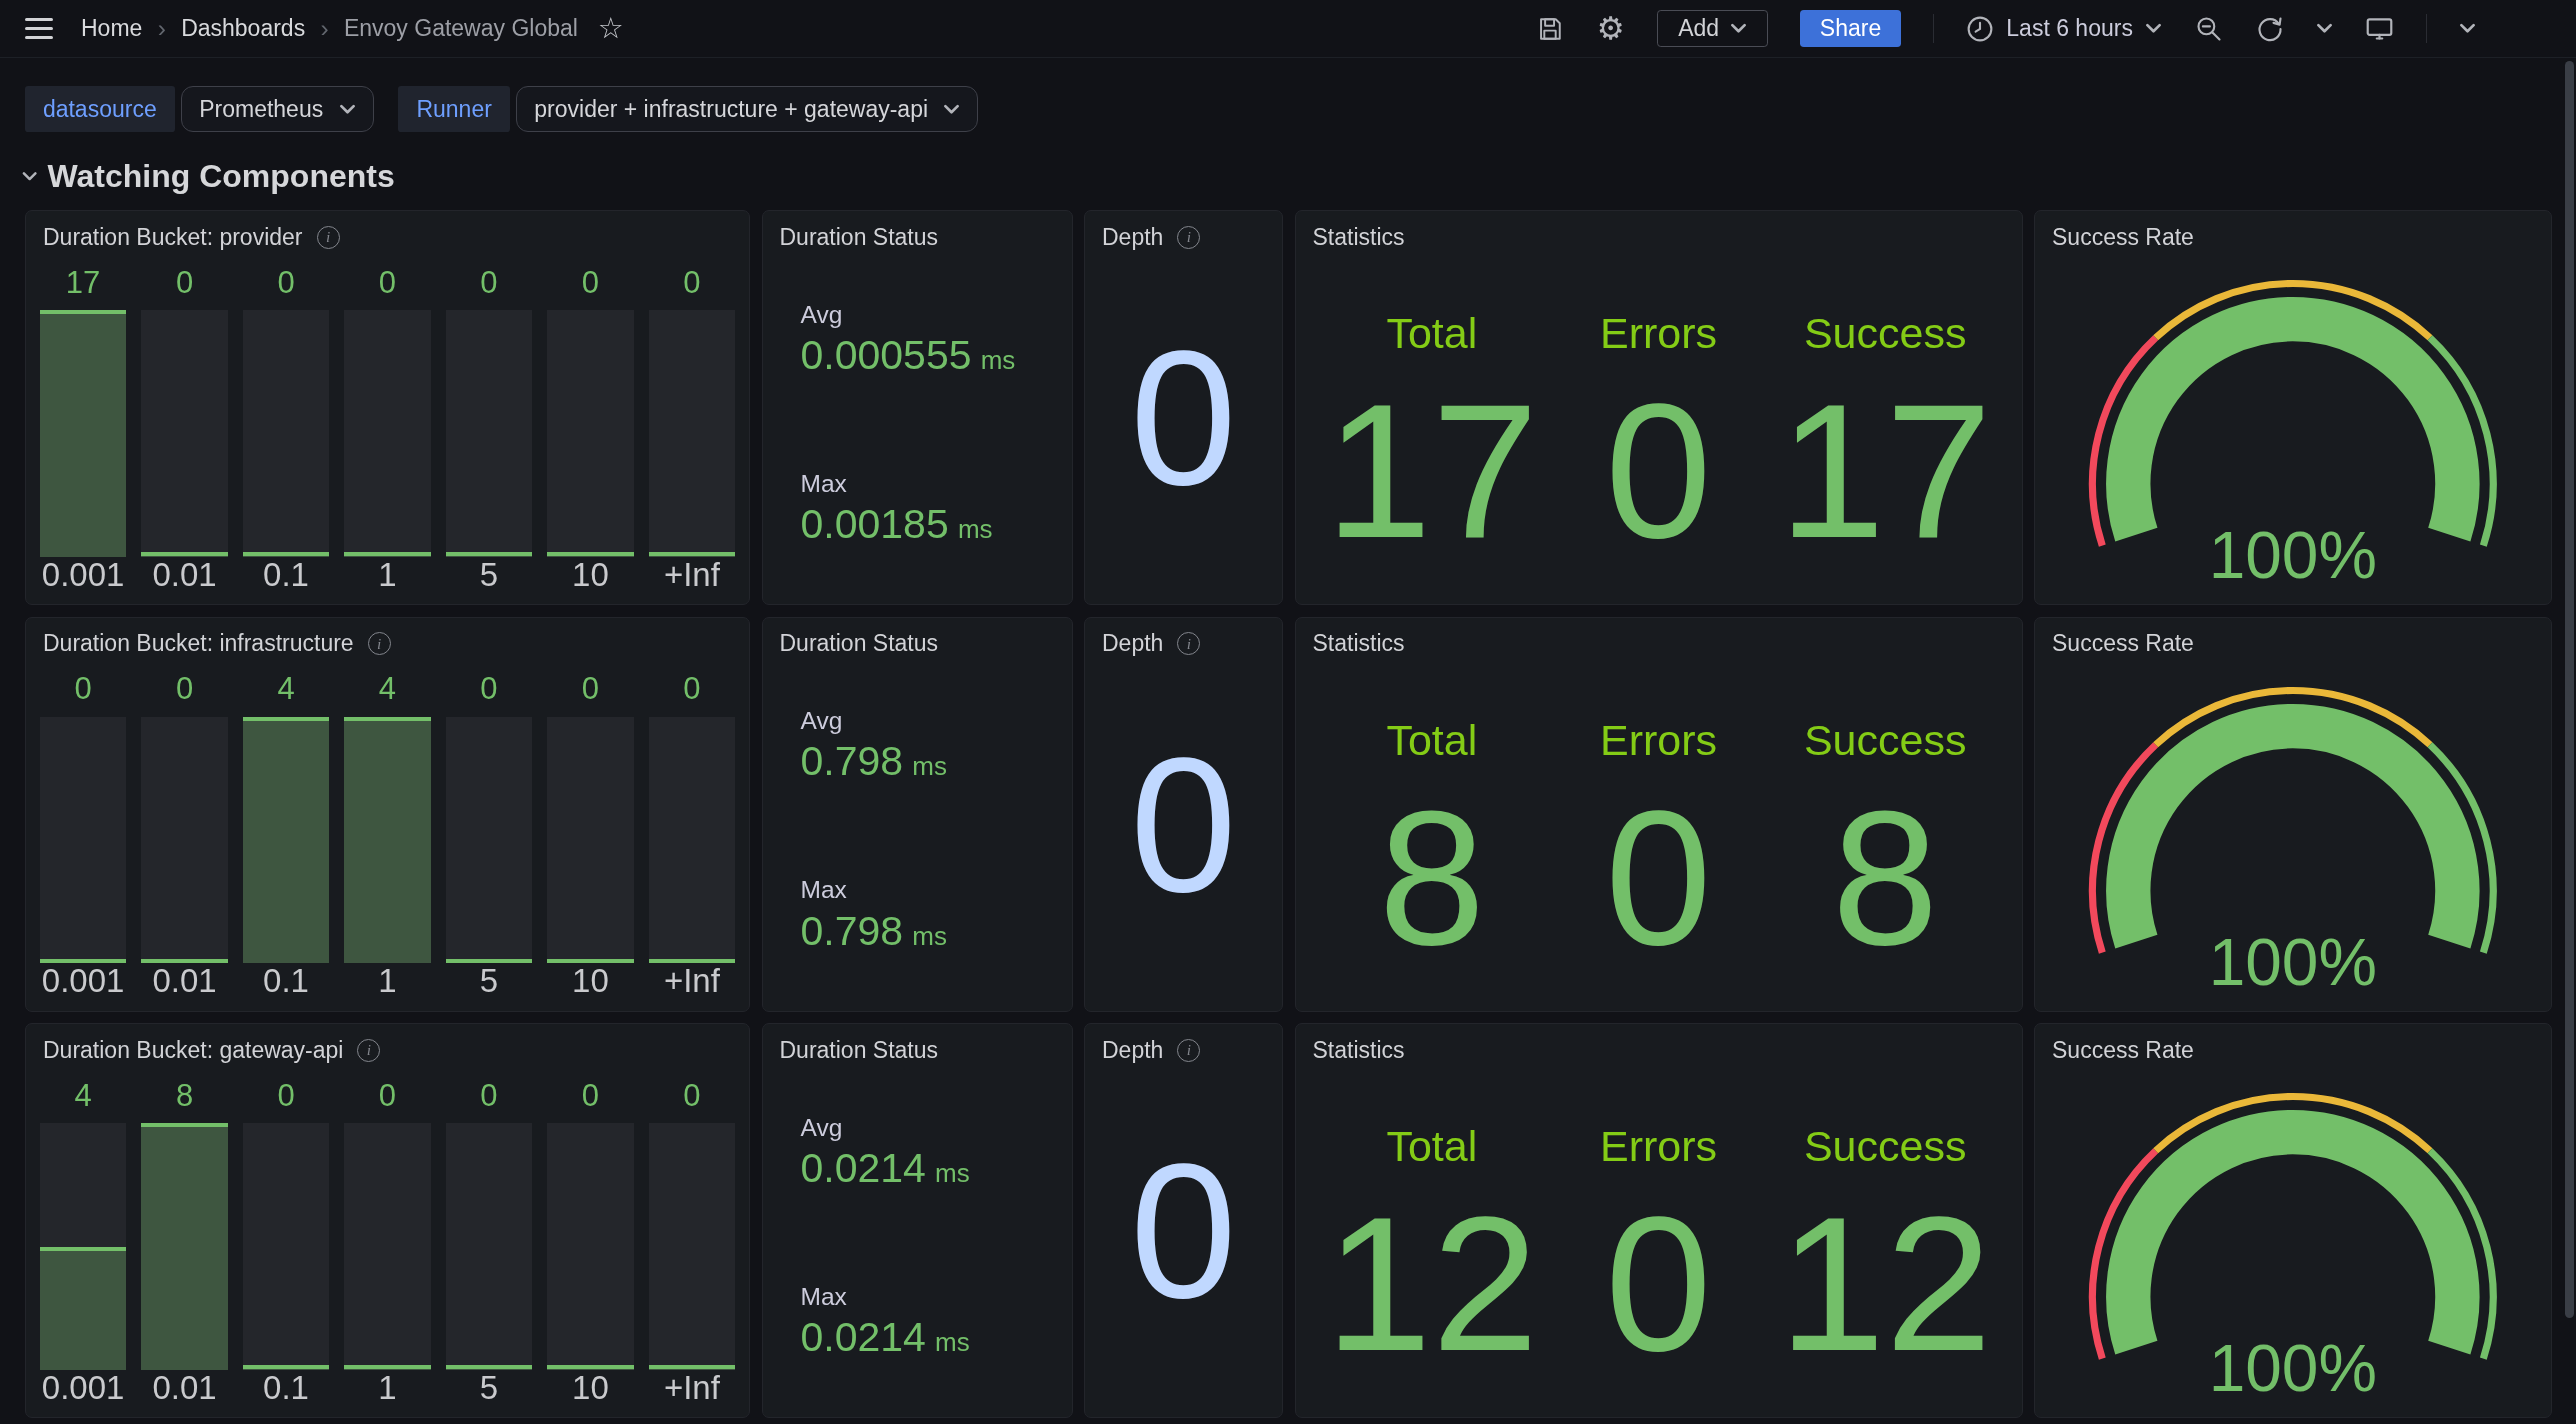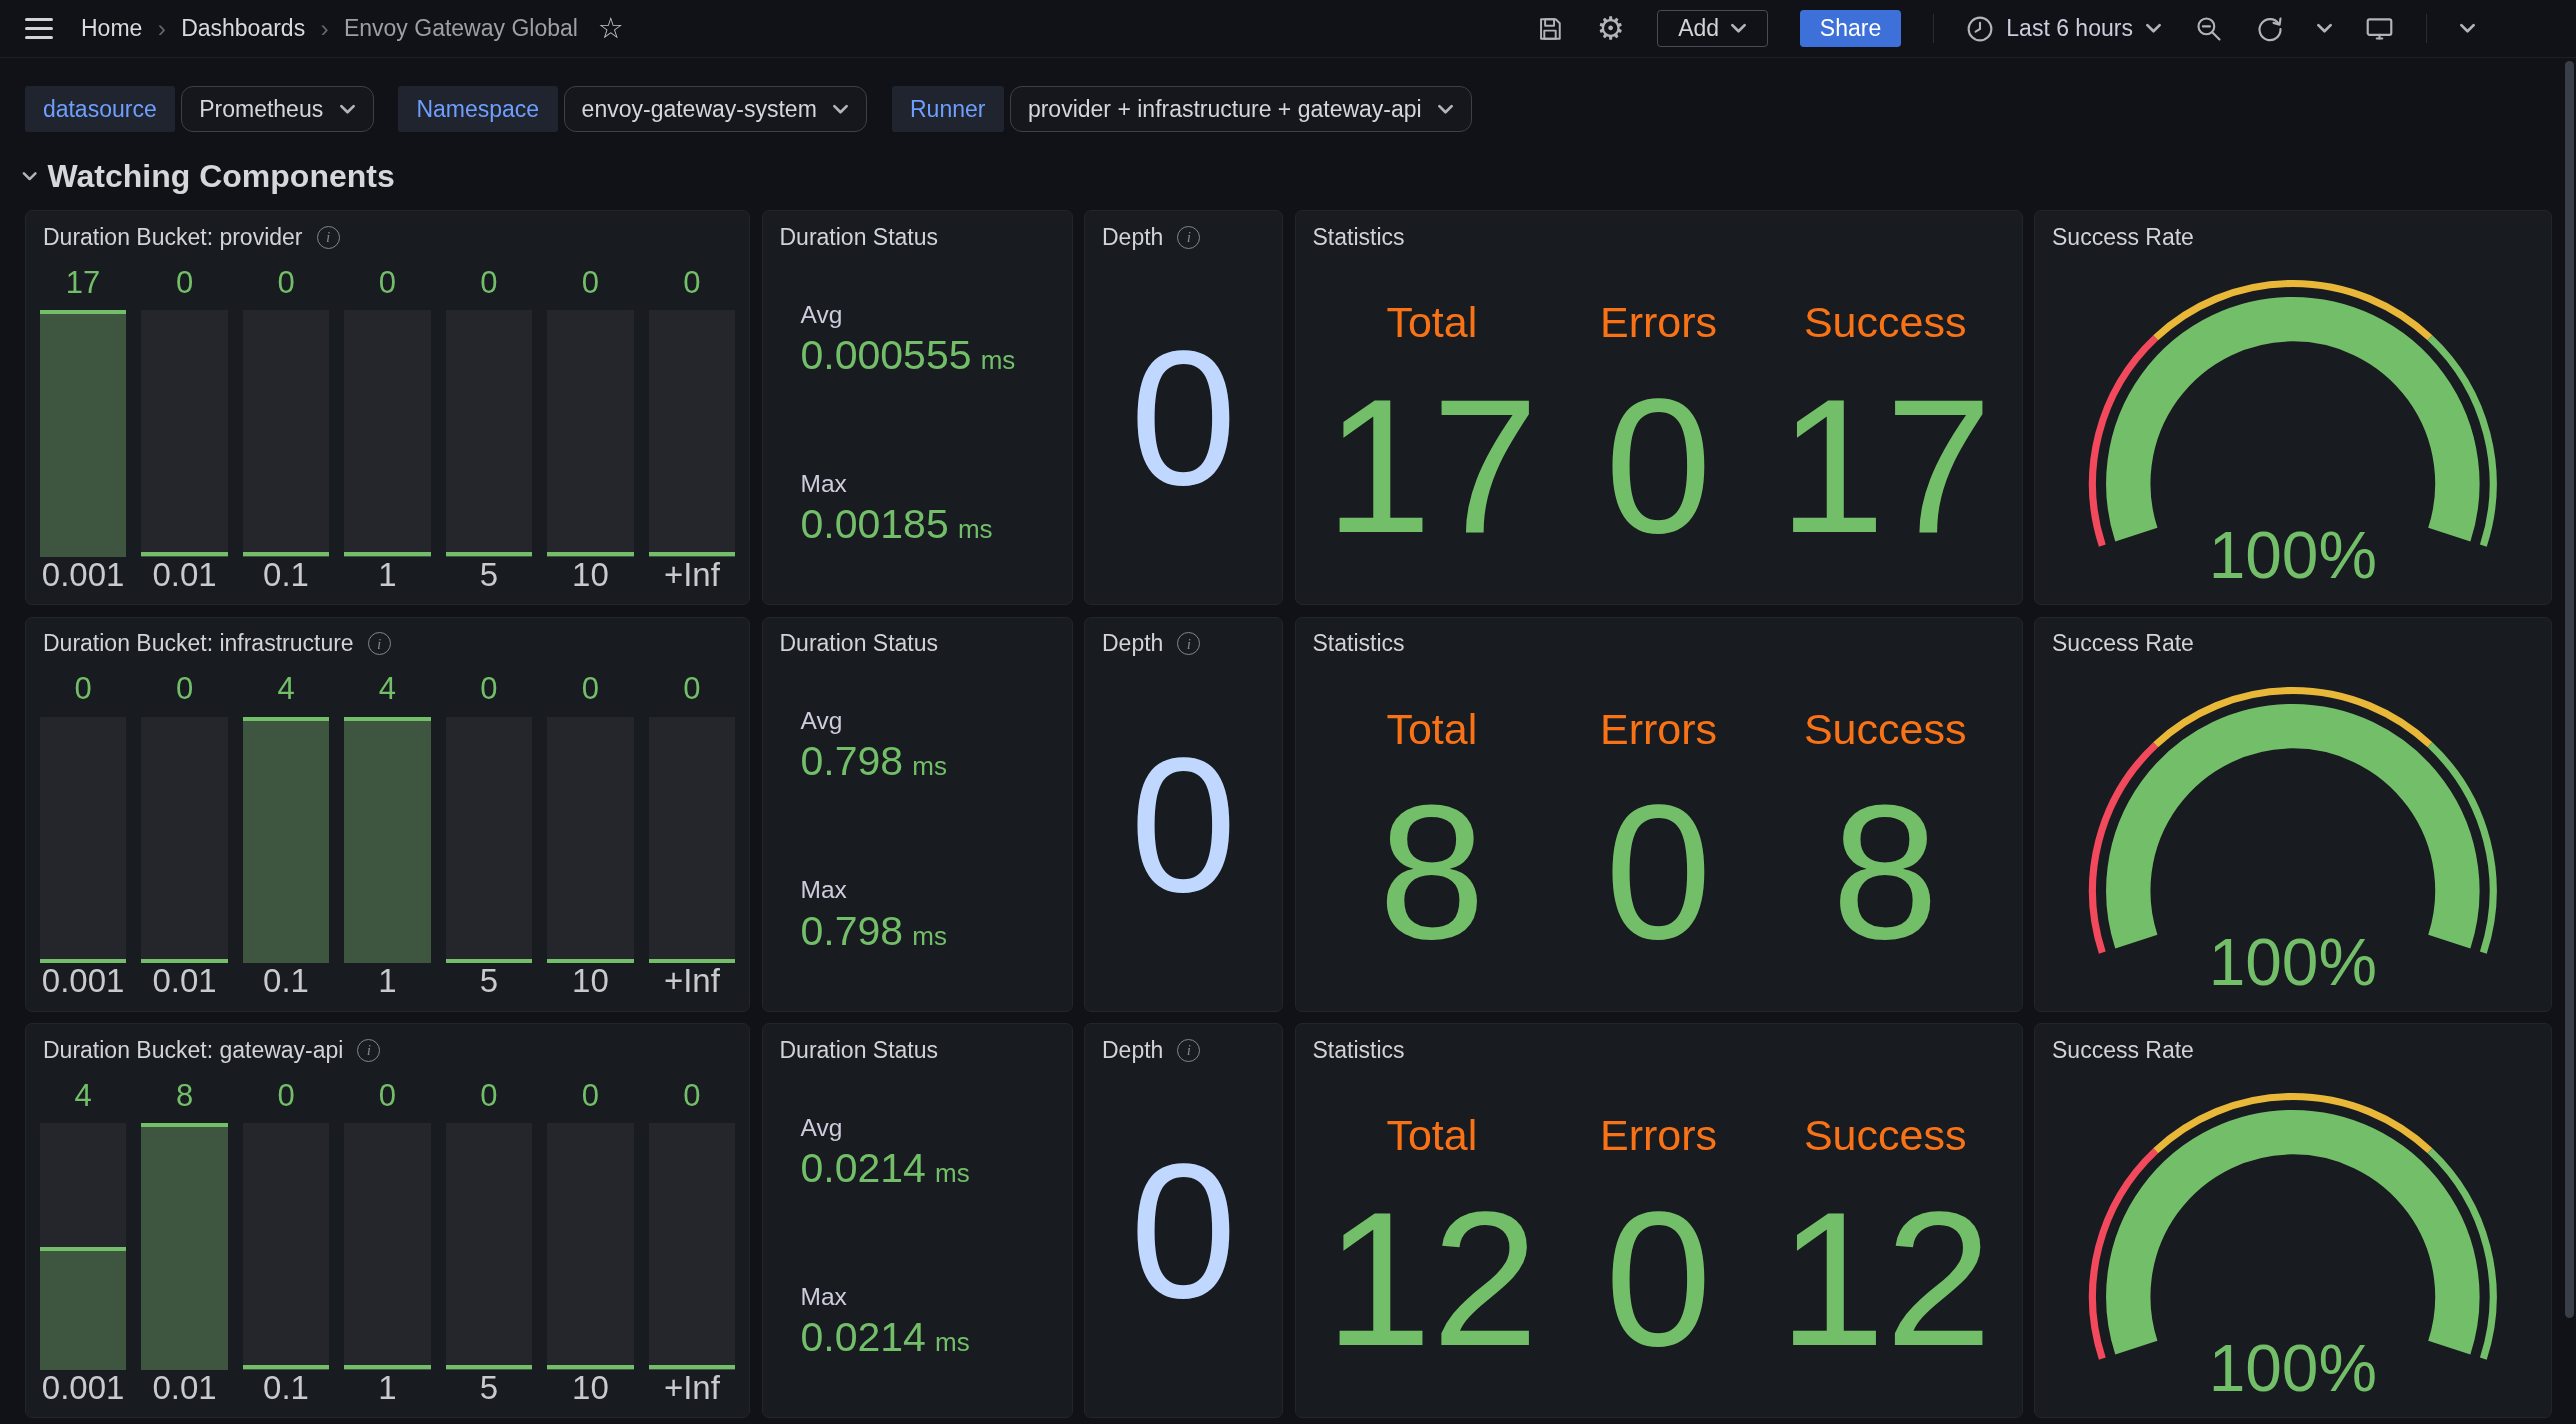--- a/index.html
+++ b/index.html
@@ -68,21 +68,21 @@
   .ds-body{ flex:1; display:flex; flex-direction:column; padding:0 9.2px 10.7px 38px;}
   .ds-stat{ flex:1; display:flex; flex-direction:column; justify-content:center;}
   .ds-label{ font-size:24.5px; color:#ccccdc; margin-bottom:3.1px;}
   .ds-value{ font-size:41px; font-weight:500; color:#73bf69; display:flex; align-items:baseline;}
   .ds-unit{ font-size:26px; margin-left:9.2px; font-weight:500;}
   
   .depth-body{ flex:1; display:flex; align-items:center; justify-content:center; padding-bottom:23px;}
   .big-blue{ font-size:192px; font-weight:500; color:#c0d8ff; line-height:1;}
   .stats-body{ flex:1; display:flex; padding:0 23px;}
   .stat-col{ flex:1; display:flex; flex-direction:column; align-items:center;}
-  .stat-head{ margin-top:43px; font-size:43px; color:#f97316;text-align:right;}
+  .stat-head{ margin-top:54px; font-size:43px; color:#84cc16;text-align:right;}
   .stat-val{ flex:1; display:flex; align-items:center; font-size:192px; font-weight:500; color:#73bf69; line-height:1; padding-bottom:20px;}
   
   .gauge-body{ flex:1; display:flex; align-items:center; justify-content:center; padding:1.5px 6.1px 0;}
   .gauge-body svg{ width:96%; height:auto; max-height:100%;}
   .gauge-value-text{ font-family:"Liberation Sans","DejaVu Sans",sans-serif; font-size:92px; font-weight:500; fill:#73bf69;}
   
   .scroll-thumb{ position:absolute; top:61px; right:2.3px; width:8.4px; height:1257px; border-radius:4.6px; background:#3a3e46; cursor:pointer;}
 </style>
 </head>
 <body>
@@ -168,29 +168,20 @@
   <div class="filter">
     <div class="f-label">datasource</div>
     <div class="f-value">
       <span>Prometheus</span>
       <svg class="chev" viewBox="0 0 16 12">
           <polyline points="2,3 8,9 14,3"></polyline>
         </svg>
     </div>
   </div>
   <div class="filter">
-    <div class="f-label">Namespace</div>
-    <div class="f-value">
-      <span>envoy-gateway-system</span>
-      <svg class="chev" viewBox="0 0 16 12">
-          <polyline points="2,3 8,9 14,3"></polyline>
-        </svg>
-    </div>
-  </div>
-  <div class="filter">
     <div class="f-label">Runner</div>
     <div class="f-value">
       <span>provider + infrastructure + gateway-api</span>
       <svg class="chev" viewBox="0 0 16 12">
           <polyline points="2,3 8,9 14,3"></polyline>
         </svg>
     </div>
   </div>
 </div>
 

